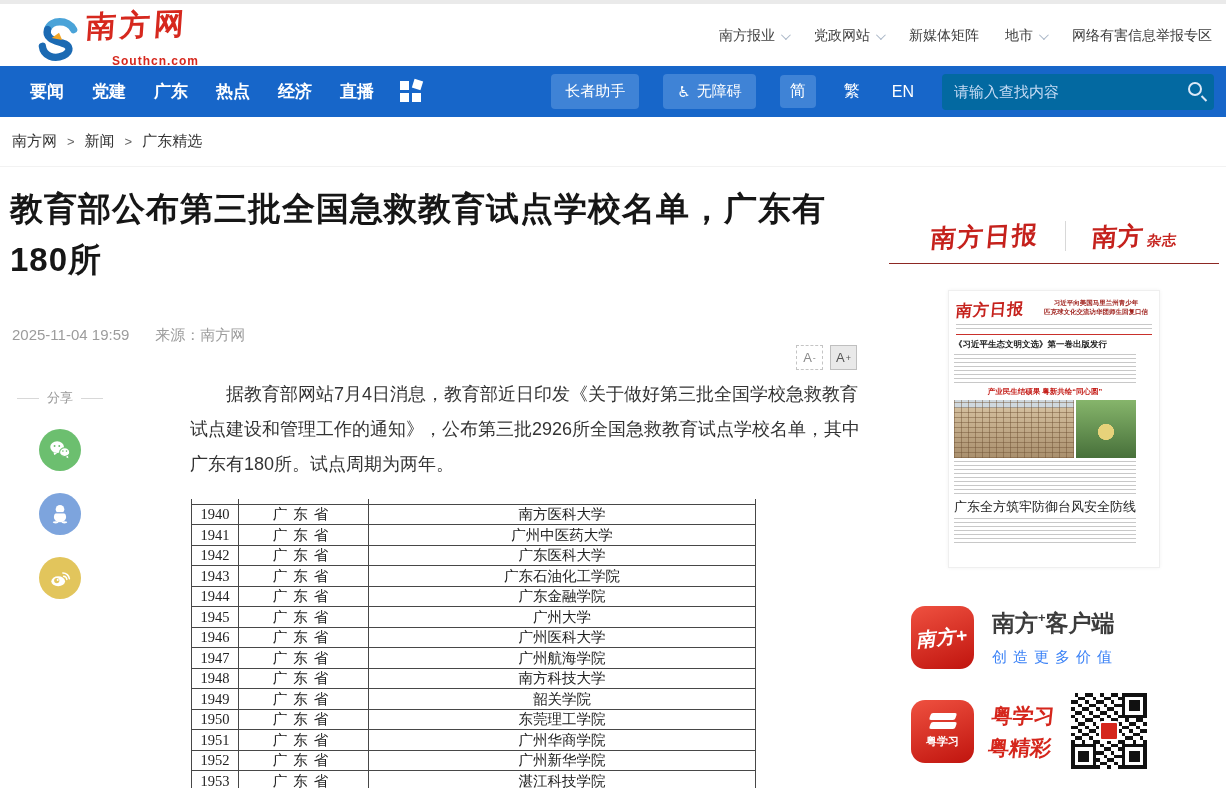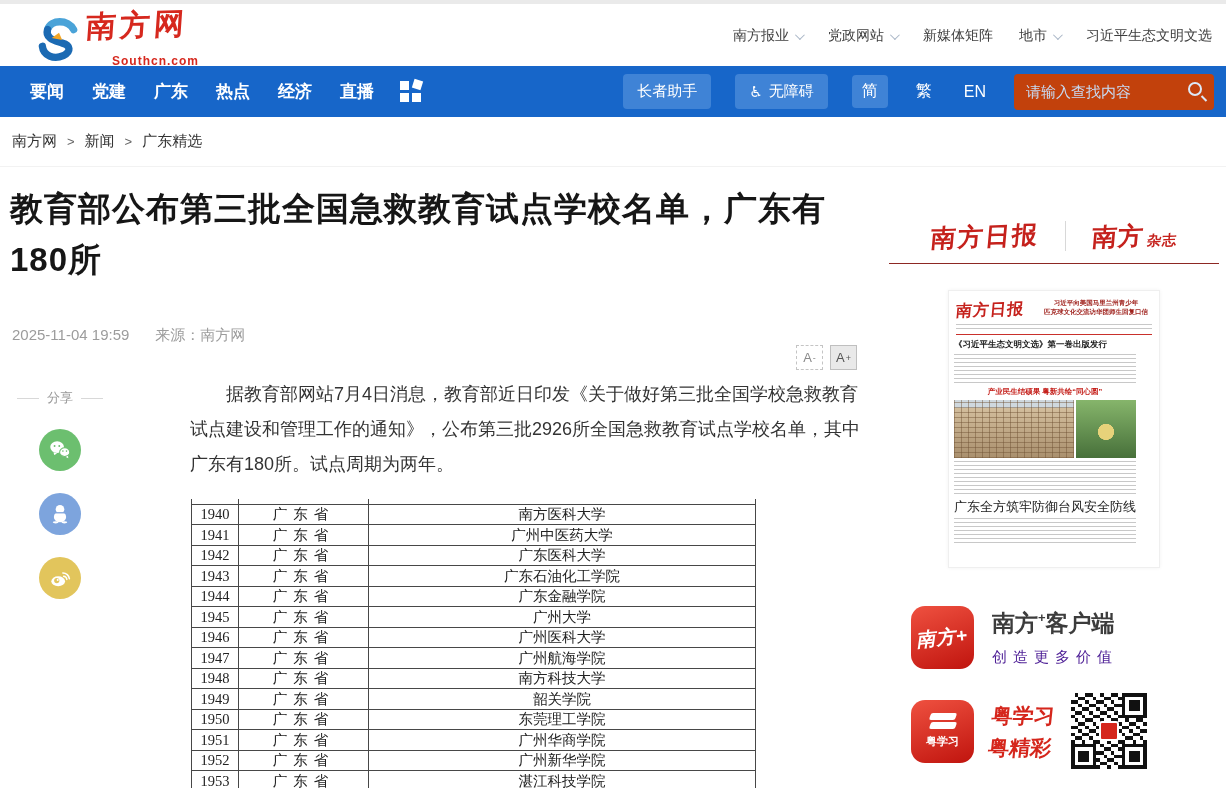--- a/index.html
+++ b/index.html
@@ -26,21 +26,21 @@
   .grid-icon i { position:absolute; width:9px; height:9px; background:#fff; }
   .grid-icon i:nth-child(1){left:0;top:0;}
   .grid-icon i:nth-child(2){right:-1px;top:-1px;transform:rotate(18deg);}
   .grid-icon i:nth-child(3){left:0;bottom:0;}
   .grid-icon i:nth-child(4){right:0;bottom:0;}
   .btools { position:absolute; right:12px; top:0; height:51px; display:flex; align-items:center; gap:24px; }
   .bbtn { background:#3f83d6; color:#fff; border-radius:4px; font-size:15px; padding:8px 14px; cursor:pointer; display:flex; align-items:center; gap:6px; white-space:nowrap; }
   .bbtn-sq { background:#3f83d6; color:#fff; border-radius:4px; font-size:16px; padding:6px 10px; cursor:pointer; }
   .bplain { color:#fff; font-size:16px; cursor:pointer; padding:0 4px; }
   .wheel { font-size:15px; line-height:1; }
-  .search { position:relative; width:200px; height:36px; background:#c2410c; border-radius:4px; }
+  .search { position:relative; width:272px; height:36px; background:#0369a1; border-radius:4px; }
   .search input { width:100%; height:100%; background:transparent; border:none; outline:none; color:#fff; font-size:15px; padding:0 36px 0 12px; font-family:inherit; }
   .search input::placeholder { color:#c7dcf5; }
   .mag { position:absolute; right:12px; top:8px; width:14px; height:14px; border:2px solid #dcE9f8; border-radius:50%; cursor:pointer; }
   .mag::after { content:""; position:absolute; width:2px; height:7px; background:#dce9f8; transform:rotate(-45deg); left:13px; top:11px; }
 
   
   .breadcrumb { position:absolute; left:0; top:117px; width:1226px; height:50px; display:flex; align-items:center; padding-left:12px; font-size:15px; color:#333; border-bottom:1px solid #f2f2f2; }
   .bc { cursor:pointer; }
   .bc-sep { color:#666; margin:0 10px; font-size:13px; }
 
@@ -106,21 +106,21 @@
   .app-icon { width:63px; height:63px; border-radius:14px; background:linear-gradient(160deg,#ef5140,#c0140e); display:flex; flex-direction:column; align-items:center; justify-content:center; cursor:pointer; flex:none; }
   .ai-south { font-size:19px; font-weight:900; color:#fff; font-style:italic; transform:rotate(-6deg); letter-spacing:1px; }
   .ai-book { width:26px; height:18px; position:relative; margin-bottom:3px; }
   .ai-book i { position:absolute; left:0; width:26px; height:7px; background:#fff; border-radius:2px; transform:skewX(-18deg); }
   .ai-book i:nth-child(1){ top:0; }
   .ai-book i:nth-child(2){ top:9px; }
   .ai-yue-txt { font-size:11px; font-weight:800; color:#fff; }
   .app-txt { margin-left:18px; }
   .at-title { font-size:23px; font-weight:800; color:#3c3c3c; }
   .at-title sup { font-size:13px; }
-  .at-sub { font-size:15px; color:#4c1d95; letter-spacing:6px; margin-top:9px; }
+  .at-sub { font-size:15px; color:#3b82f6; letter-spacing:6px; margin-top:9px; }
   .yue-slogan { margin-left:16px; font-size:21px; font-weight:900; color:#d5261c; line-height:1.5; transform:skewX(-6deg); white-space:nowrap; }
   .qr { position:relative; width:76px; height:76px; margin-left:18px; background:#fff; display:grid; grid-template-columns:repeat(21,1fr); grid-template-rows:repeat(21,1fr); }
   .qr .d { background:#111; }
   .qr-logo { position:absolute; left:28px; top:28px; width:20px; height:20px; background:#d5261c; border:2px solid #fff; border-radius:3px; color:#fff; font-size:8px; font-weight:700; display:flex; align-items:center; justify-content:center; }
 </style>
 </head>
 <body>
 
 <div class="page">
 
@@ -138,21 +138,21 @@
       <span class="logo-txt">
         <span class="logo-cn" style="display:block">南方网</span>
         <span class="logo-en" style="display:block">Southcn.com</span>
       </span>
     </div>
     <div class="top-nav" id="top-nav">
         <span class="tn">南方报业<i class="chev"></i></span>
         <span class="tn">党政网站<i class="chev"></i></span>
         <span class="tn">新媒体矩阵</span>
         <span class="tn">地市<i class="chev"></i></span>
-        <span class="tn">习近平生态文明文选</span>
+        <span class="tn">网络有害信息举报专区</span>
       </div>
   </div>
 
   <div class="bluebar">
     <div class="bmenu" id="blue-menu">
         <span class="bm">要闻</span>
         <span class="bm">党建</span>
         <span class="bm">广东</span>
         <span class="bm">热点</span>
         <span class="bm">经济</span>

